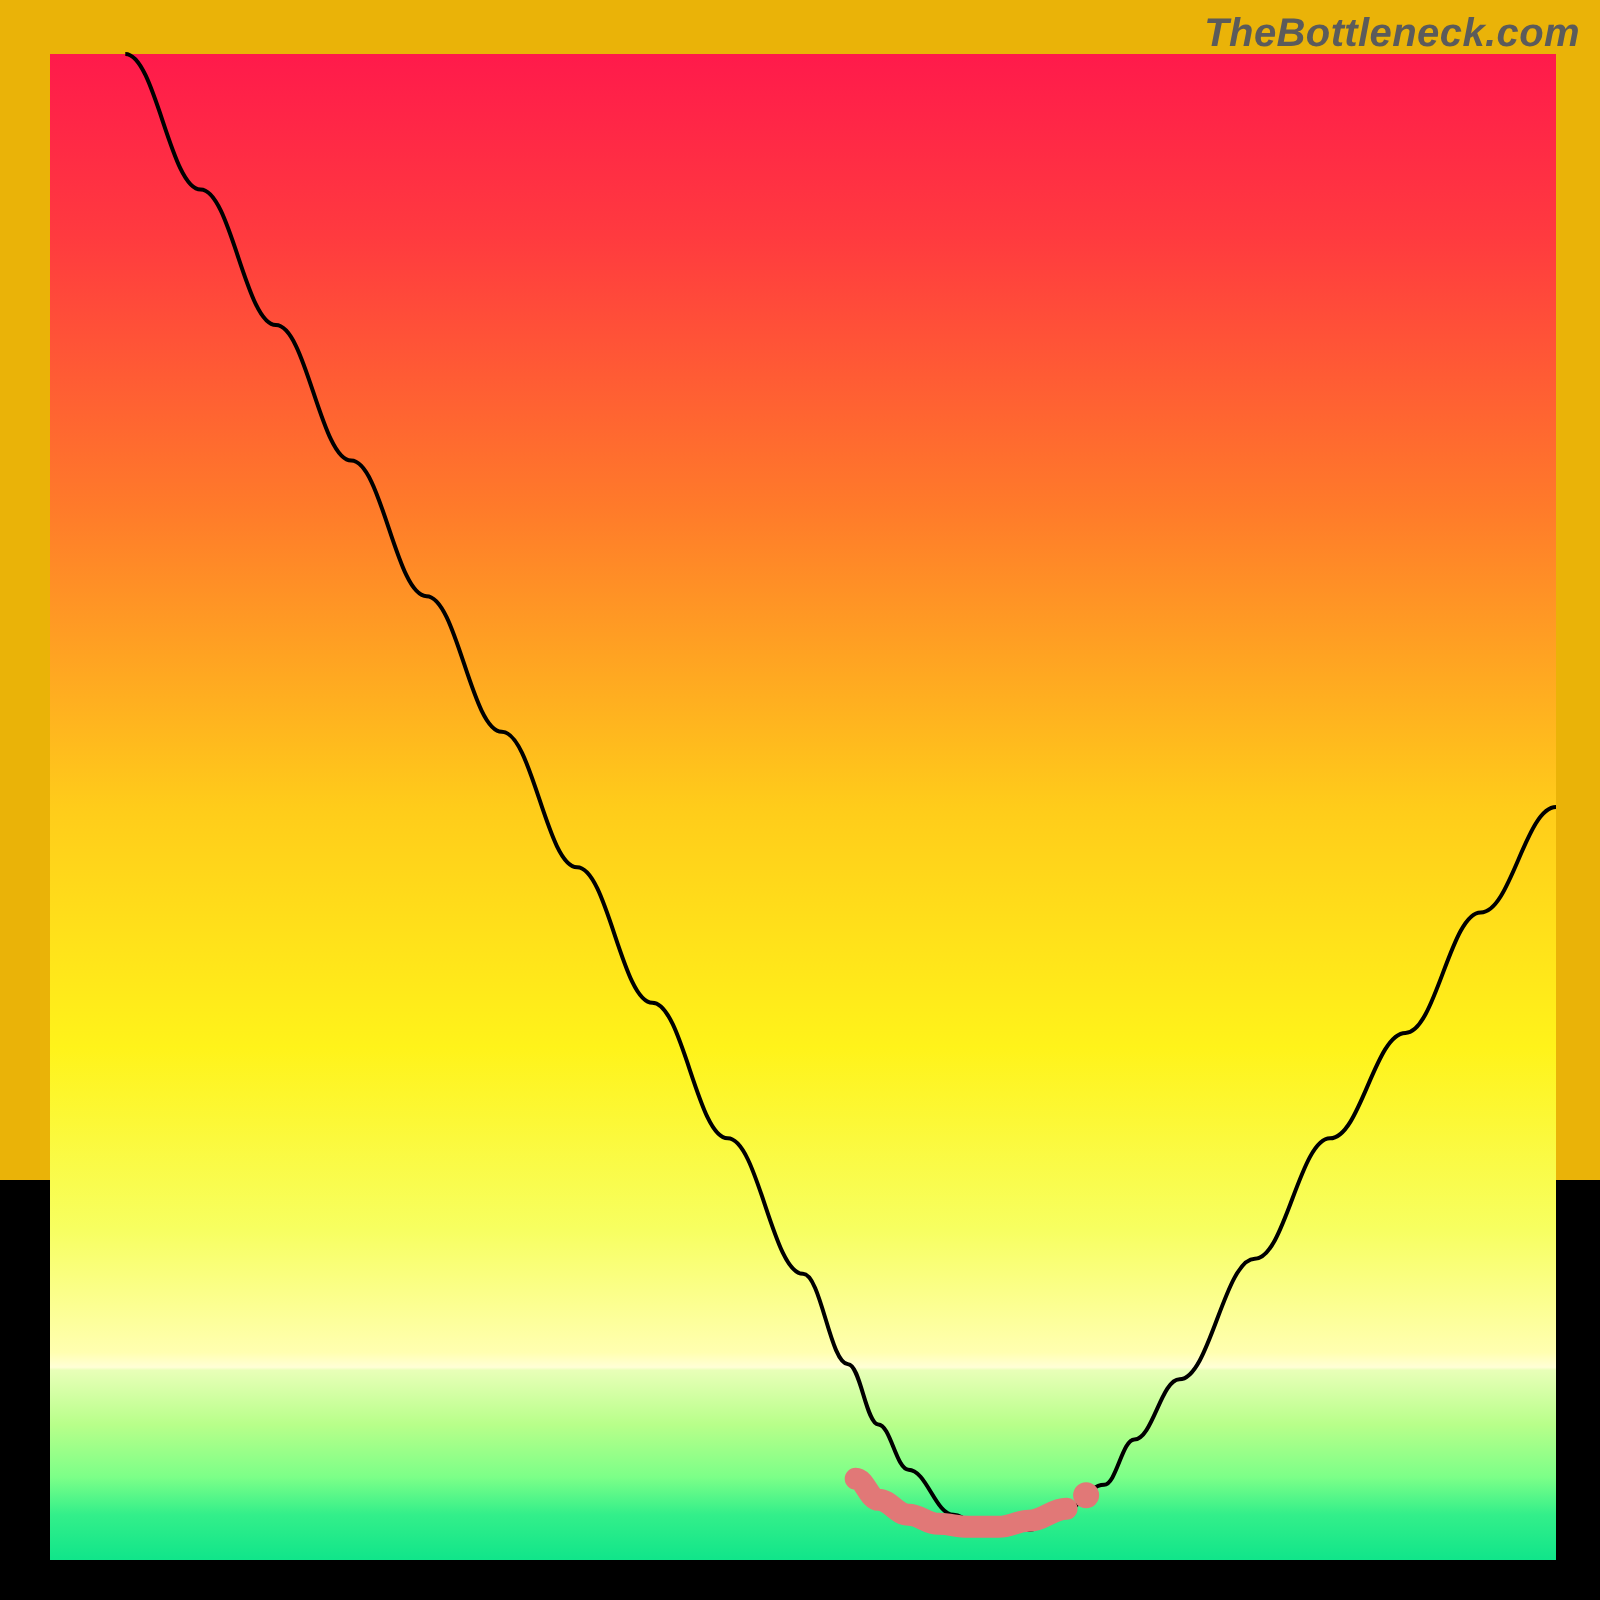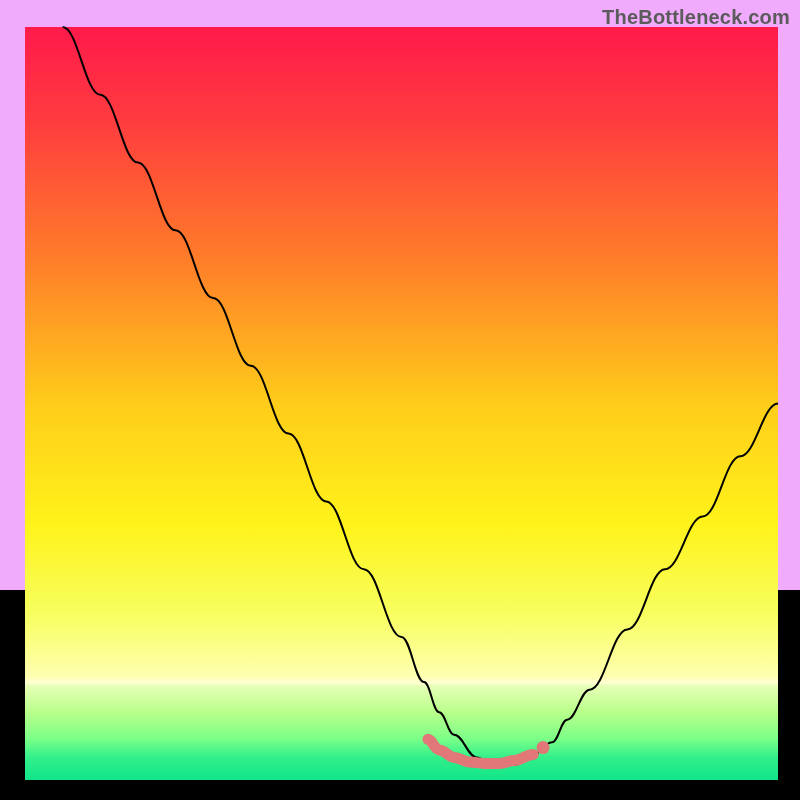--- a/index.html
+++ b/index.html
@@ -9,21 +9,22 @@
     height: 800px;
     background: #000;
     overflow: hidden;
   }
   .frame {
     position: absolute;
     left: 0;
     top: 0;
     width: 800px;
     height: 590px;
-    background: #f0abfc;
+    background: #eab308;
+    font-style: italic;
   }
   .watermark {
     position: absolute;
     top: 6px;
     right: 10px;
     font-family: Arial, Helvetica, sans-serif;
     font-size: 20px;
     font-weight: 600;
     color: #5b5b5b;
     letter-spacing: 0.2px;

